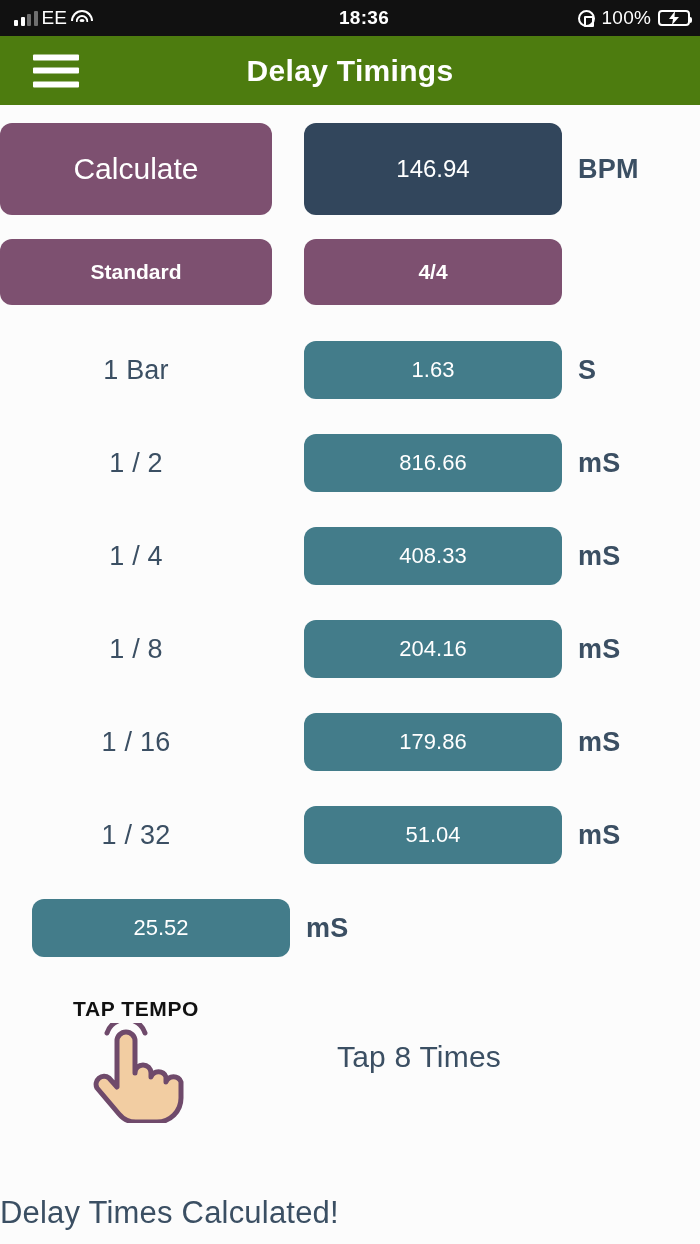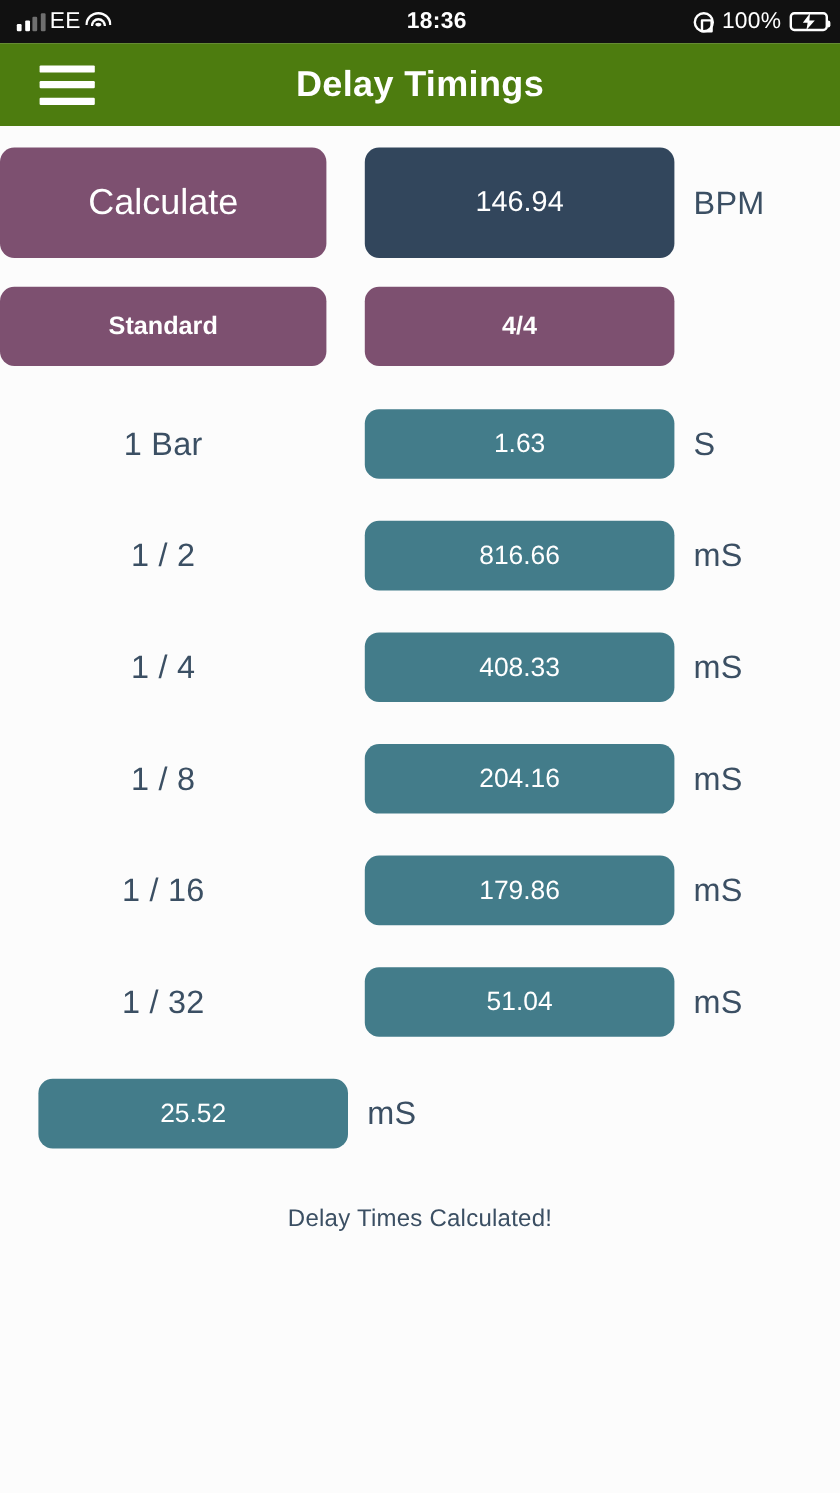--- a/index.html
+++ b/index.html
@@ -99,21 +99,21 @@
     width:272px; flex:0 0 272px;
     display:flex; align-items:center; justify-content:center;
   }
   .col-value{
     width:258px; flex:0 0 258px;
     margin-left:32px;
     display:flex; align-items:center;
   }
   .col-unit{
     flex:1; padding-left:16px;
-    display:flex; align-items:center;
+    display:flex; align-items:center;font-weight:bold;
   }
 
   .pill{
     width:100%; height:100%;
     border-radius:12px;
     display:flex; align-items:center; justify-content:center;
     color:#ffffff;
     font-size:24px;
     cursor:pointer;
   }
@@ -166,22 +166,22 @@
     display:flex; align-items:center; justify-content:flex-start;
     padding-left:18px; height:120px;
   }
   .tap-times{
     color:#3b4f63; font-size:30px; letter-spacing:.2px;
     width:258px; text-align:center;
   }
 
   .status-msg{
     margin-top:48px;
-    text-align:center;
-    color:#3b4f63; font-size:20px; letter-spacing:.2px;
+    text-align:left;
+    color:#3b4f63; font-size:31px; letter-spacing:.2px;
   }
 </style>
 </head>
 <body>
 
 <div class="statusbar">
   <div class="sb-left">
     <span class="signal">
       <i class="b1"></i>
         <i class="b2"></i>
@@ -311,15 +311,42 @@
       <div class="row row-delay">
         <div class="col-value">
           <div class="pill btn-teal">25.52</div>
         </div>
         <div class="col-unit">
           <span class="unit-text">mS</span>
         </div>
       </div>
     </div>
 
+  <div class="tap-section">
+    <div class="tap-left">
+      <div class="tap-label">TAP TEMPO</div>
+      <svg class="hand-icon" width="110" height="100" viewBox="0 0 110 100">
+        <path d="M26 10 A20 20 0 0 1 64 10" fill="none" stroke="#6f4a6b" stroke-width="5" stroke-linecap="round"></path>
+        <path d="M36 18
+                 a9 9 0 0 1 18 0
+                 v32
+                 a8 8 0 0 1 16 0
+                 v4
+                 a8 8 0 0 1 15 0
+                 v5
+                 a8 8 0 0 1 15 0
+                 v16
+                 a24 24 0 0 1 -24 24
+                 h-21
+                 a22 22 0 0 1 -17 -8
+                 l-22 -26
+                 a8 8 0 0 1 12 -10
+                 l8 9
+                 z" fill="#f2cda2" stroke="#6f4a6b" stroke-width="5" stroke-linejoin="round"></path>
+      </svg>
+    </div>
+    <div class="tap-right">
+      <span class="tap-times">Tap 8 Times</span>
+    </div>
+  </div>
 
   <div class="status-msg">Delay Times Calculated!</div>
 </div>
 
 </body></html>

